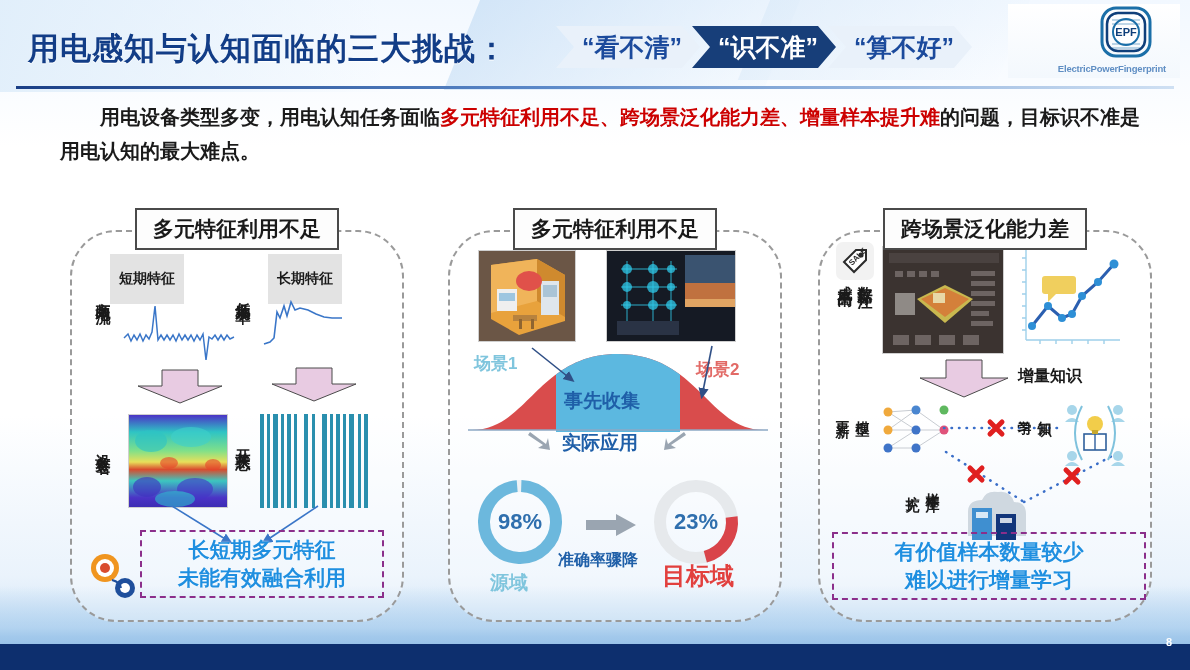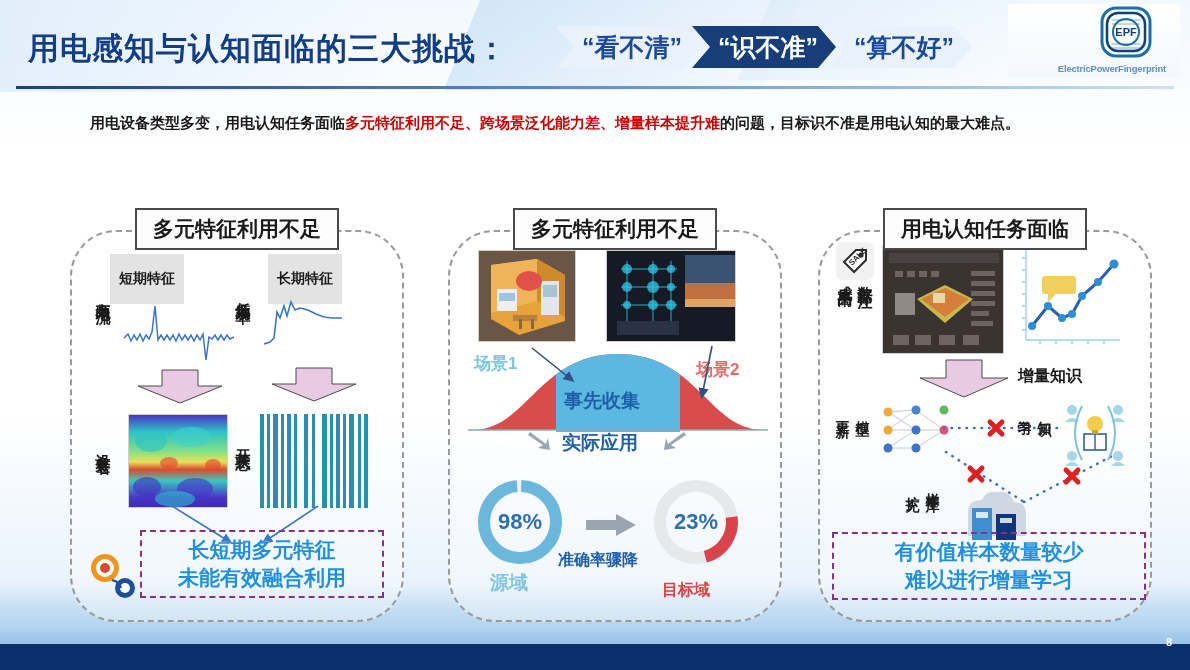--- a/index.html
+++ b/index.html
@@ -77,21 +77,21 @@
     position: relative; width: 56px; height: 56px; margin-right: 26px;
   }
   .logo-caption {
     position: absolute; right: 14px; bottom: 4px;
     font-size: 9.5px; color: #2e6bb0; font-weight: bold; letter-spacing: -.2px;
     opacity: .75;
   }
   
   .lede {
     position: absolute; left: 60px; top: 100px; width: 1080px;
-    font-size: 15px; font-weight: bold; line-height: 46px;
+    font-size: 20px; font-weight: bold; line-height: 34px;
     color: #1a1a1a; text-align: justify; text-indent: 2em;
   }
   .lede .hl { color: #cc0000; }
   
   .panels { position: absolute; left: 0; top: 208px; width: 1190px; height: 420px; }
   .panel { position: absolute; top: 0; width: 350px; height: 418px; }
   .panel.p1 { left: 62px; }
   .panel.p2 { left: 440px; }
   .panel.p3 { left: 810px; }
   .panel-body {
@@ -387,21 +387,21 @@
         </div>
         <div class="kpi-label" style="left:40px; top:338px; color:#7fc5dd; font-size:19px;">源域</div>
 
         <div style="position:absolute; left:198px; top:242px;">
           <svg width="96" height="96" viewBox="0 0 96 96">
             <circle cx="48" cy="48" r="36" fill="none" stroke="#e6e9ec" stroke-width="12"></circle>
             <circle cx="48" cy="48" r="36" fill="none" stroke="#d9444a" stroke-width="12" stroke-dasharray="52 226.2" stroke-dashoffset="0" transform="rotate(-8 48 48)" stroke-linecap="butt"></circle>
             <text x="48" y="55" text-anchor="middle" font-size="22" font-weight="bold" fill="#2f6fae" font-family="Liberation Sans, sans-serif">23%</text>
           </svg>
         </div>
-        <div class="kpi-label" style="left:212px; top:348px; color:#e2403e; font-size:16px;font-family:Liberation Mono, monospace;">目标域</div>
+        <div class="kpi-label" style="left:212px; top:328px; color:#e2403e; font-size:24px;font-family:Liberation Mono, monospace;">目标域</div>
 
         <div style="position:absolute; left:136px; top:282px;">
           <svg width="50" height="22" viewBox="0 0 50 22">
             <path d="M0 6 H30 V0 L50 11 L30 22 V16 H0 Z" fill="#9aa5b1"></path>
           </svg>
         </div>
 
         <div class="kpi-label" style="left:108px; top:318px; color:#1f5fa8; font-size:16px;">准确率骤降</div>
       </div>
 
@@ -555,17 +555,17 @@
             <rect x="40" y="28" width="12" height="5" fill="#ffffff" opacity=".8"></rect>
           </svg>
         </div>
 
         <div class="conclusion" style="left:12px; top:300px; width:314px;">
           <div>有价值样本数量较少</div>
           <div>难以进行增量学习</div>
         </div>
       </div>
 
-      <div class="panel-title">用电认知任务面临</div>
+      <div class="panel-title">跨场景泛化能力差</div>
     </div>
 
   </div>
 </div>
 
 </body></html>

